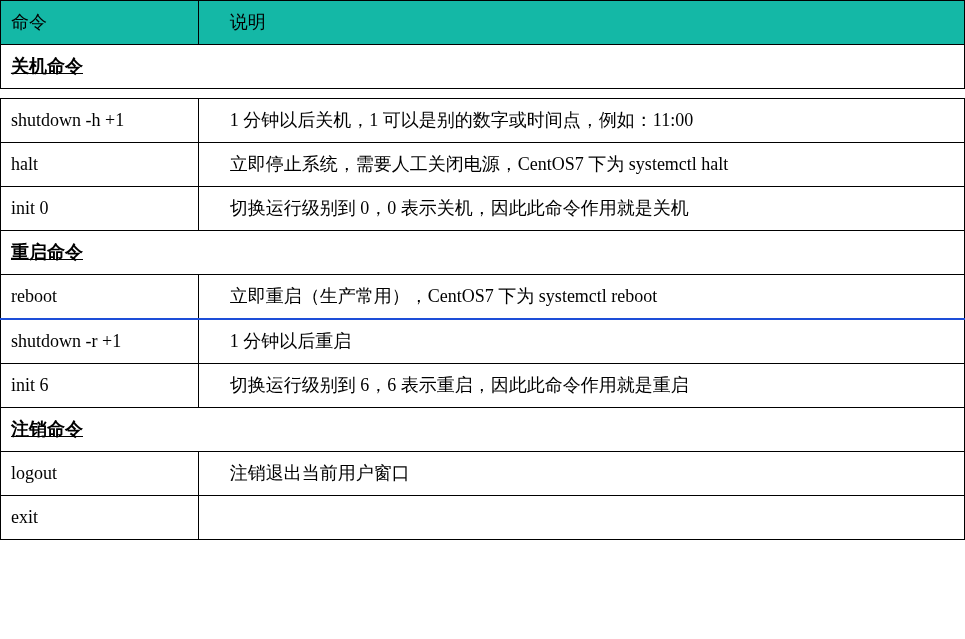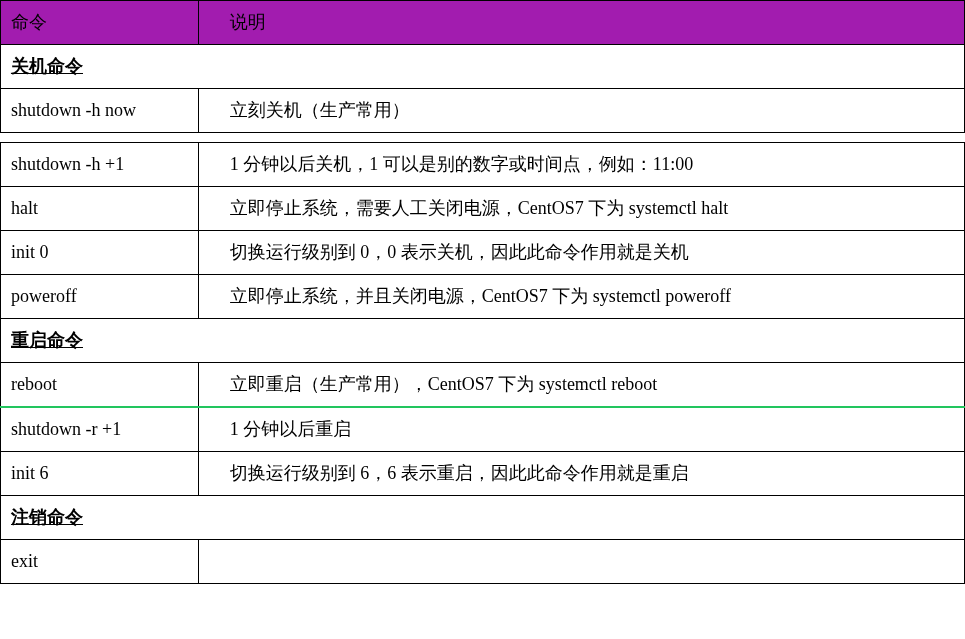--- a/index.html
+++ b/index.html
@@ -25,91 +25,87 @@
       line-height: 1.5;
     }
     .col1 {
       width: 198px;
     }
     .col2 {
       width: 767px;
       padding-left: 31px;
     }
     .header-row td {
-      background: #a21caf;
+      background: #14b8a6;
     }
     .section-row td {
       font-weight: bold;
       text-decoration: underline;
     }
     .gap-row td {
       border: none;
       border-left: none;
       border-right: none;
       height: 10px;
       padding: 0;
     }
     .bold {
       font-weight: normal;
     }
     .highlight-row td {
-      border-bottom: 2px solid #22c55e;
+      border-bottom: 2px solid #1d4ed8;
     }
   </style>
 </head>
 <body>
 
 <table>
   <tbody id="tbody">
     <tr class="header-row">
       <td class="col1">命令</td>
       <td class="col2">说明</td>
     </tr>
   <tr class="section-row">
         <td colspan="2">关机命令</td>
-      </tr>
-      <tr>
-        <td class="col1">shutdown -h now</td>
-        <td class="col2"><span>立刻关机（生产常用）</span></td>
       </tr>
       <tr class="gap-row">
         <td colspan="2"></td>
       </tr>
       <tr>
         <td class="col1">shutdown -h +1</td>
         <td class="col2"><span>1 分钟以后关机，1 可以是别的数字或时间点，例如：11:00</span></td>
       </tr>
       <tr>
         <td class="col1">halt</td>
         <td class="col2"><span>立即停止系统，需要人工关闭电源，</span><span class="bold">CentOS7 下为 systemctl halt</span></td>
       </tr>
       <tr>
         <td class="col1">init 0</td>
         <td class="col2"><span>切换运行级别到 0，0 表示关机，因此此命令作用就是关机</span></td>
-      </tr>
-      <tr>
-        <td class="col1">poweroff</td>
-        <td class="col2"><span>立即停止系统，并且关闭电源，</span><span class="bold">CentOS7 下为 systemctl poweroff</span></td>
       </tr>
       <tr class="section-row">
         <td colspan="2">重启命令</td>
       </tr>
       <tr class="highlight-row">
         <td class="col1">reboot</td>
         <td class="col2"><span>立即重启（生产常用），</span><span class="bold">CentOS7 下为 systemctl reboot</span></td>
       </tr>
       <tr>
         <td class="col1">shutdown -r +1</td>
         <td class="col2"><span>1 分钟以后重启</span></td>
       </tr>
       <tr>
         <td class="col1">init 6</td>
         <td class="col2"><span>切换运行级别到 6，6 表示重启，因此此命令作用就是重启</span></td>
       </tr>
       <tr class="section-row">
         <td colspan="2">注销命令</td>
       </tr>
       <tr>
+        <td class="col1">logout</td>
+        <td class="col2"><span>注销退出当前用户窗口</span></td>
+      </tr>
+      <tr>
         <td class="col1">exit</td>
         <td class="col2"></td>
       </tr>
     </tbody>
 </table>
 
 </body></html>

